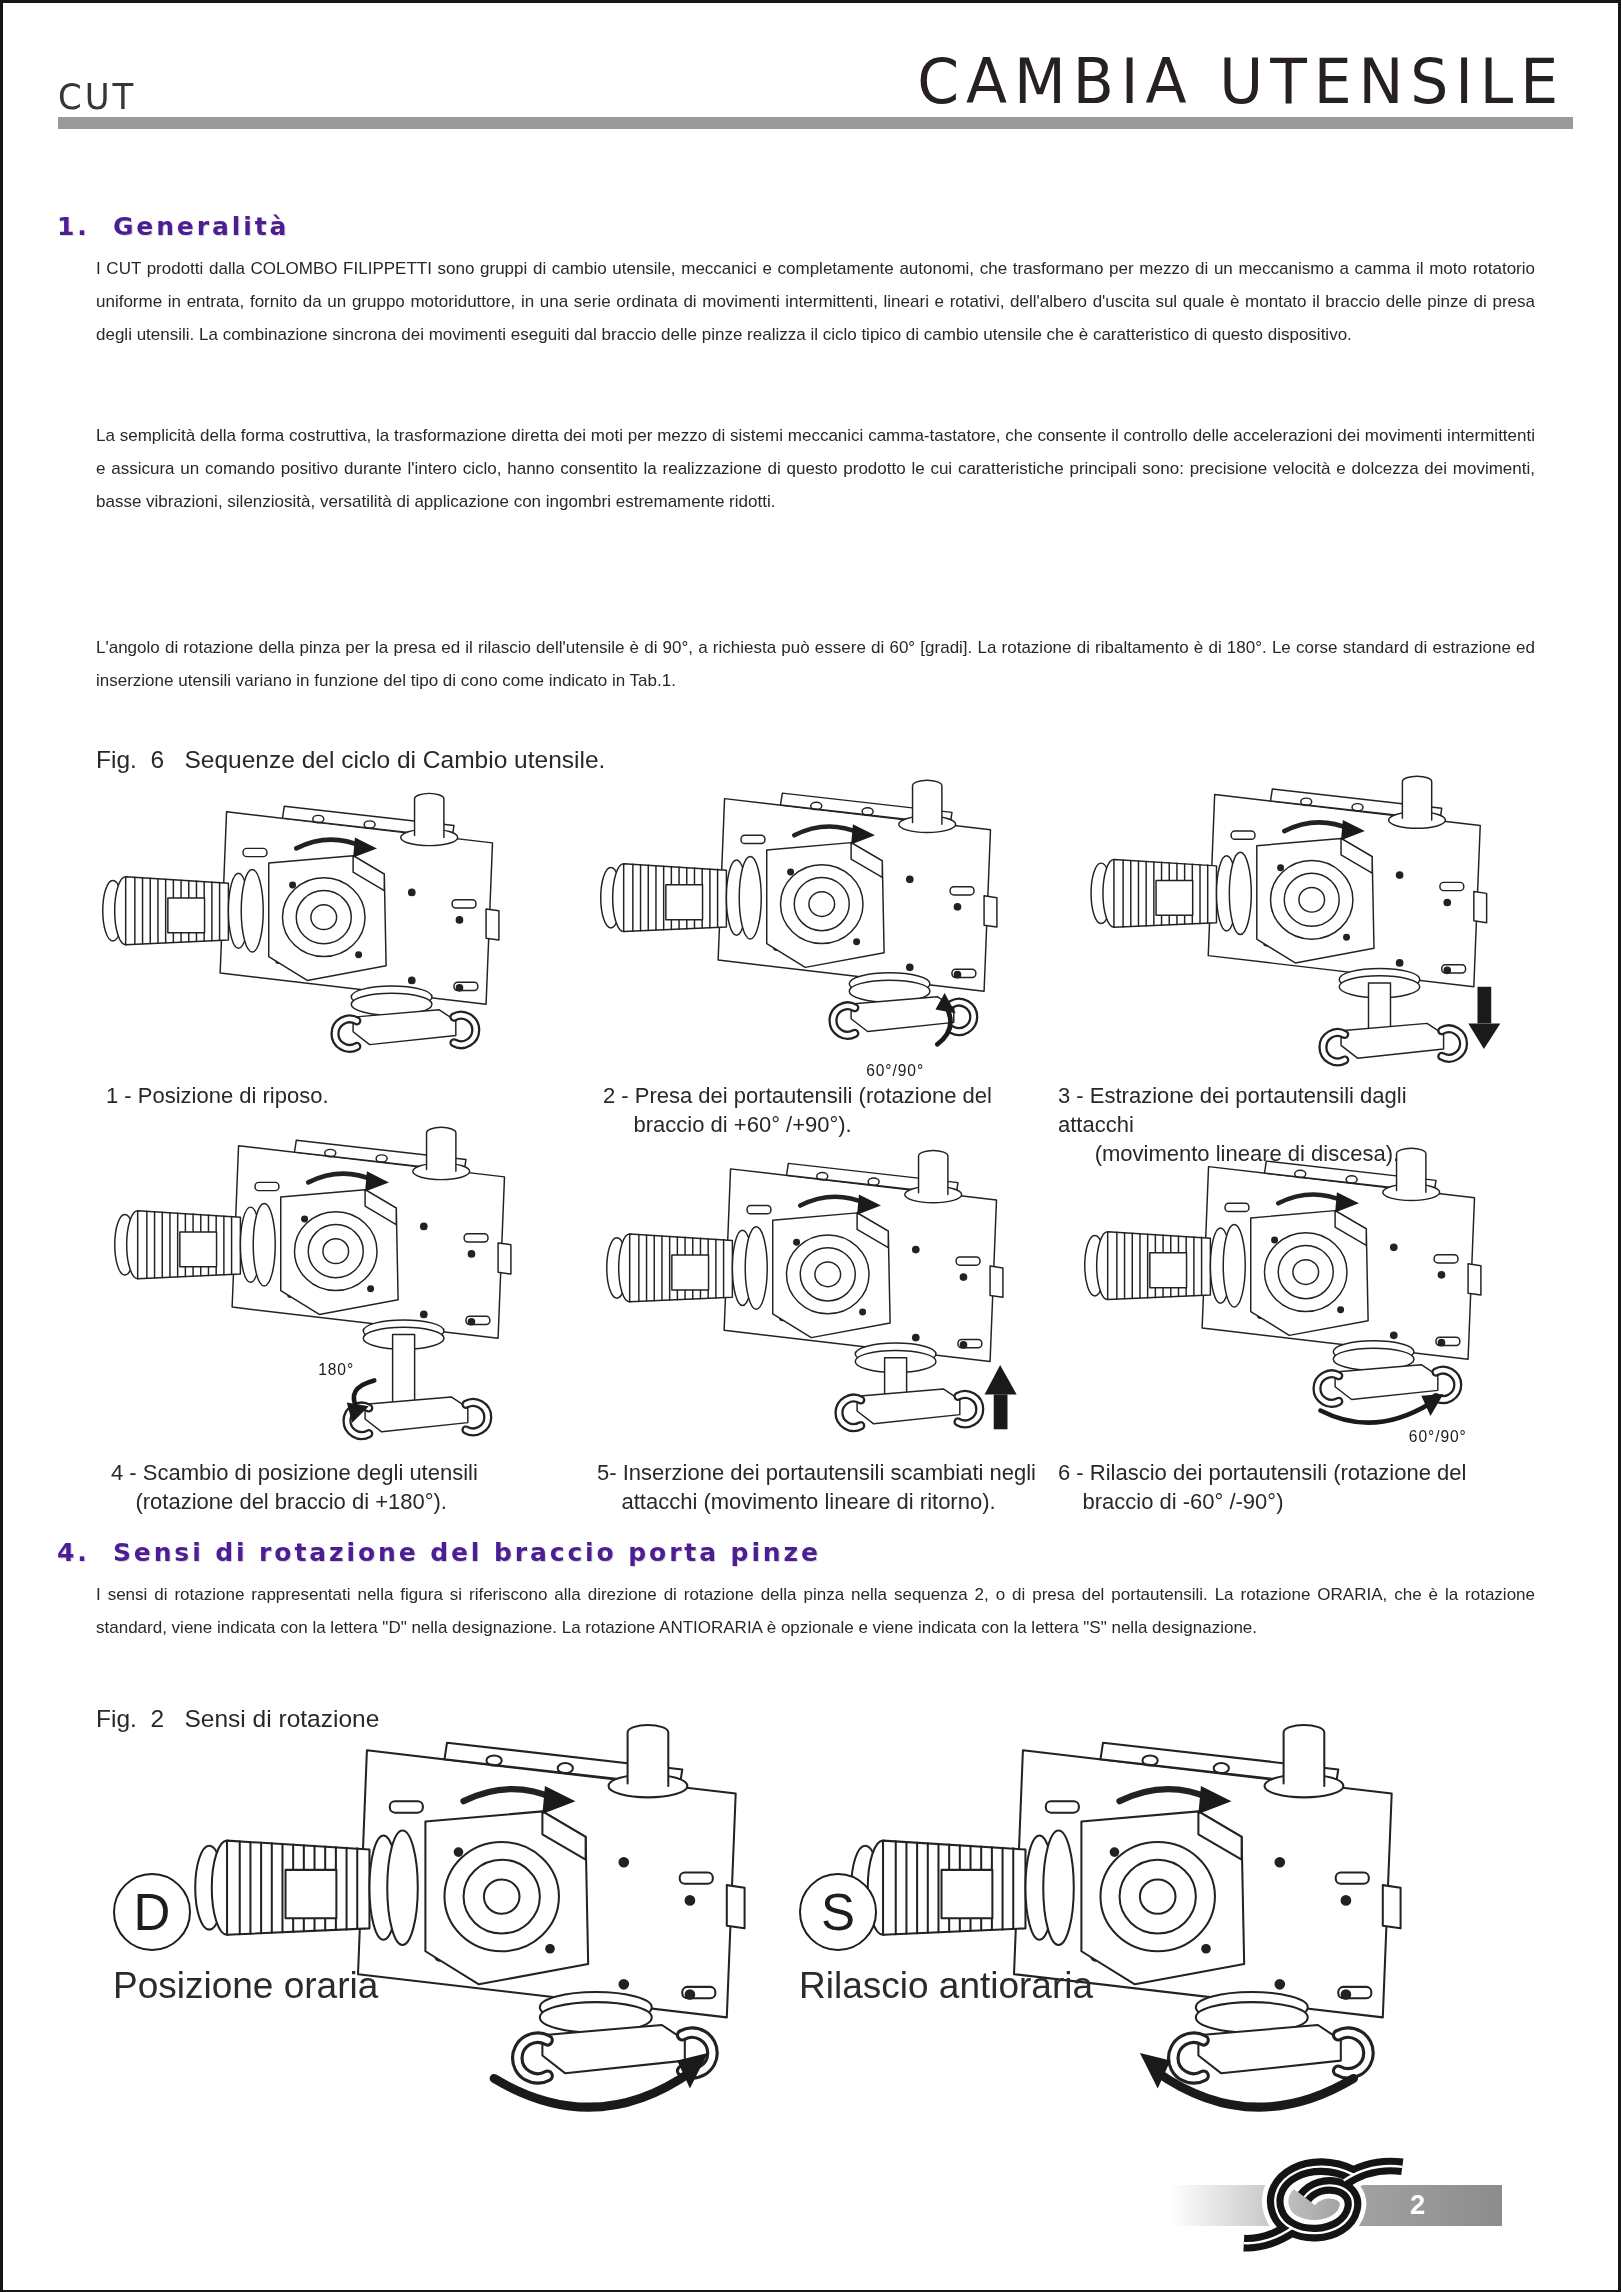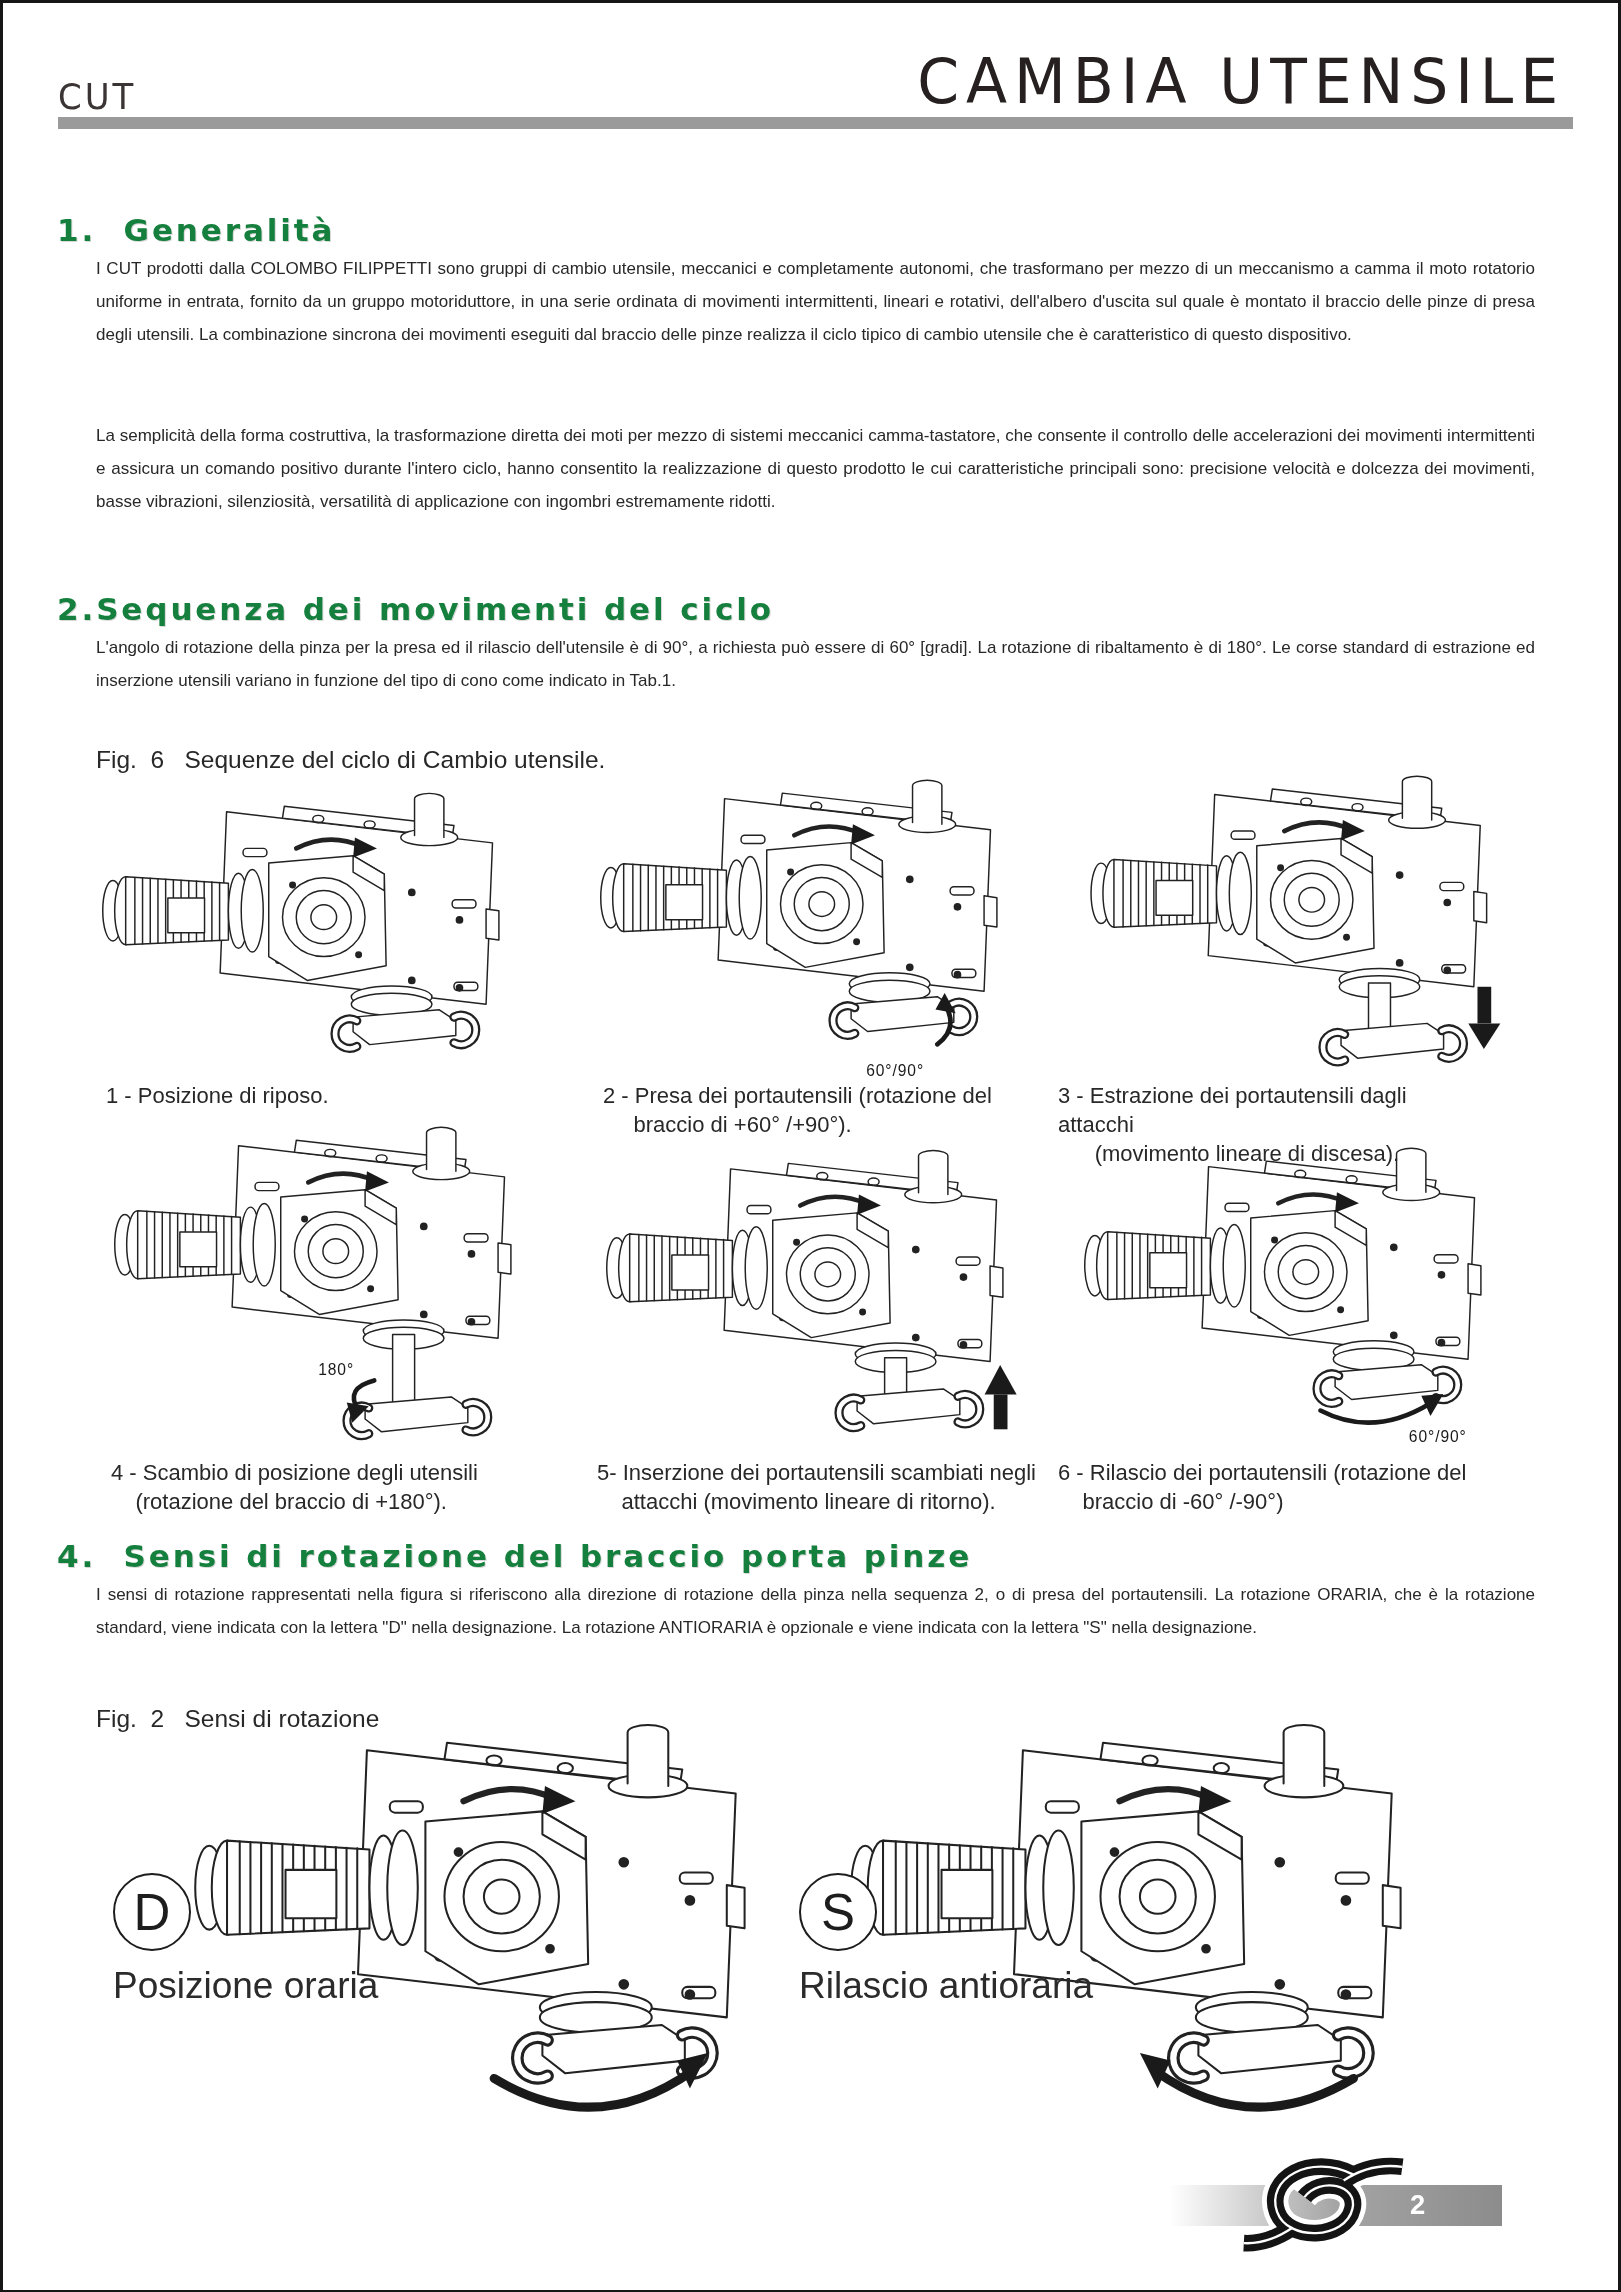--- a/index.html
+++ b/index.html
@@ -6,21 +6,21 @@
   .page{position:relative;width:1621px;height:2293px;background:#ffffff;
         border:3.9px solid #161616;box-sizing:border-box;overflow:hidden;
         font-family:"Liberation Sans",sans-serif;color:#262626;}
   .cut-code{position:absolute;left:55px;top:74px;font-family:"DejaVu Sans",sans-serif;
         font-size:34px;letter-spacing:2.9px;color:#3a3534;transform:scaleY(1.06);transform-origin:left bottom;}
   .doc-title{position:absolute;right:53px;top:45px;font-family:"DejaVu Sans",sans-serif;
         font-size:60px;letter-spacing:6.9px;color:#262120;font-weight:500;
         transform:scaleY(1.05);transform-origin:right bottom;white-space:pre;}
   .header-rule{position:absolute;left:55px;top:114px;width:1515px;height:11.8px;background:#9a9a9a;}
   .sec-heading{position:absolute;left:54px;font-family:"DejaVu Sans",sans-serif;font-weight:700;
-        color:#15803d;font-size:31px;letter-spacing:2.9px;white-space:pre;
+        color:#4c1d95;font-size:25px;letter-spacing:2.9px;white-space:pre;
         text-shadow:1px 1px 0 #d8d8d8;}
   .body-text{position:absolute;left:93px;width:1439px;font-size:17px;line-height:33px;
         text-align:justify;color:#282828;}
   .figcap-line{position:absolute;left:93px;font-size:24.5px;color:#282828;white-space:pre;}
   .step-caption{position:absolute;font-size:22px;line-height:29px;color:#282828;white-space:pre-line;}
   .drawing{position:absolute;}
   .letter-circle{position:absolute;width:74px;height:74px;border:2.9px solid #1d1d1d;border-radius:50%;
         display:flex;align-items:center;justify-content:center;font-size:51px;color:#1d1d1d;background:#fff;}
   .rot-label{position:absolute;font-size:37px;color:#2b2b2b;}
   .footer-bar{position:absolute;left:1166px;top:2182px;width:333px;height:41px;
@@ -35,21 +35,20 @@
 <div class="page">
 
   <div class="cut-code">CUT</div>
   <div class="doc-title">CAMBIA UTENSILE</div>
   <div class="header-rule"></div>
 
   <div class="sec-heading" style="top:209px;">1.  Generalità</div>
   <div class="body-text" style="top:249px;">I CUT prodotti dalla COLOMBO FILIPPETTI sono gruppi di cambio utensile, meccanici e completamente autonomi, che trasformano per mezzo di un meccanismo a camma il moto rotatorio uniforme in entrata, fornito da un gruppo motoriduttore, in una serie ordinata di movimenti intermittenti, lineari e rotativi, dell'albero d'uscita sul quale è montato il braccio delle pinze di presa degli utensili. La combinazione sincrona dei movimenti eseguiti dal braccio delle pinze realizza il ciclo tipico di cambio utensile che è caratteristico di questo dispositivo.</div>
   <div class="body-text" style="top:416px;">La semplicità della forma costruttiva, la trasformazione diretta dei moti per mezzo di sistemi meccanici camma-tastatore, che consente il controllo delle accelerazioni dei movimenti intermittenti e assicura un comando positivo durante l'intero ciclo, hanno consentito la realizzazione di questo prodotto le cui caratteristiche principali sono: precisione velocità e dolcezza dei movimenti, basse vibrazioni, silenziosità, versatilità di applicazione con ingombri estremamente ridotti.</div>
 
-  <div class="sec-heading" style="top:588px;">2.Sequenza dei movimenti del ciclo</div>
   <div class="body-text" style="top:628px;">L'angolo di rotazione della pinza per la presa ed il rilascio dell'utensile è di 90°, a richiesta può essere di  60° [gradi]. La rotazione di ribaltamento è di 180°. Le corse standard di estrazione ed inserzione utensili variano in funzione del tipo di cono come indicato in Tab.1.</div>
   <div class="figcap-line" style="top:743px;">Fig.  6   Sequenze del ciclo di Cambio utensile.</div>
 
   <div class="drawing" id="step0" style="left:86px;  top:770px;">
       <svg width="431" height="303" viewBox="0 0 470 330">
   <g stroke="#222" fill="none" stroke-width="1.6" stroke-linejoin="round" stroke-linecap="round">
     <polygon points="150,42 440,76 433,252 143,218" fill="#fff"></polygon>
     <polygon points="213,36 398,57 396,70 211,49" fill="#fff"></polygon>
     <ellipse cx="250" cy="50" rx="6" ry="4"></ellipse>
           <ellipse cx="306" cy="56" rx="6" ry="4"></ellipse>

